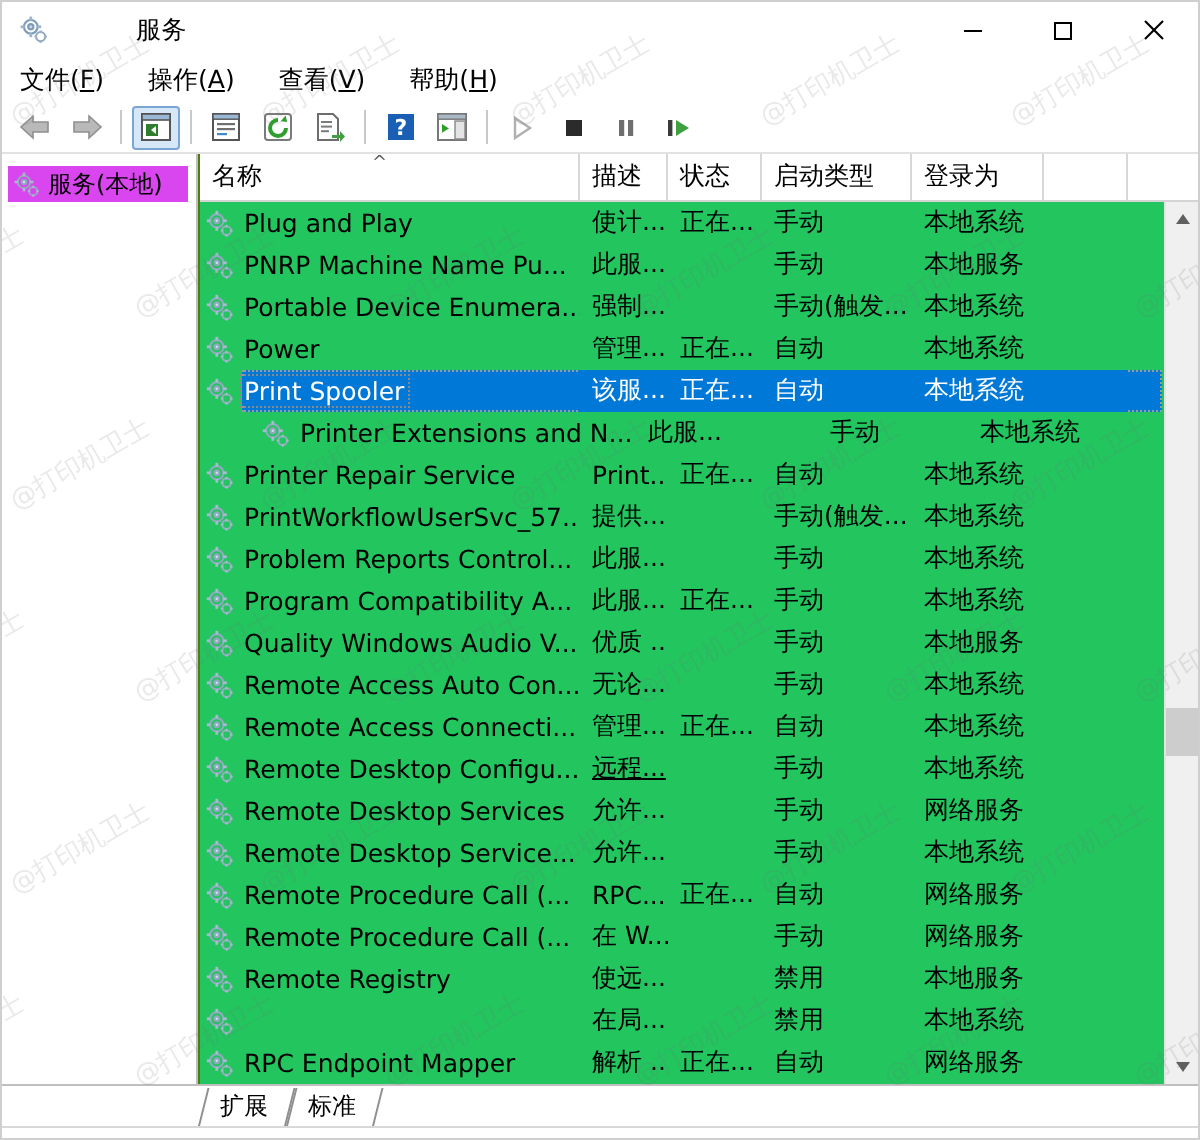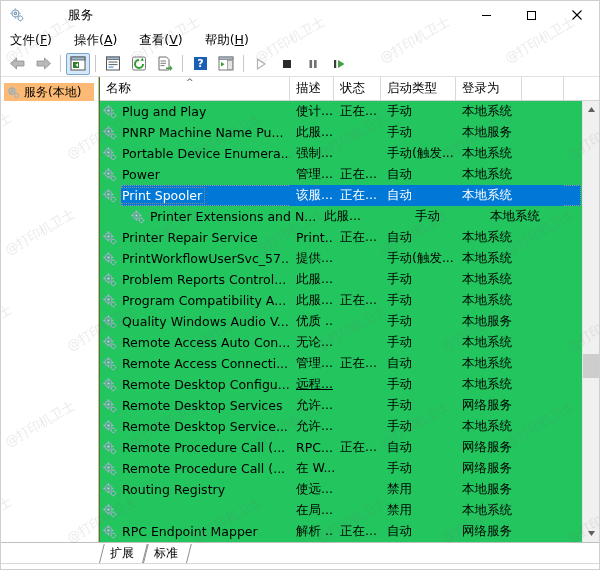--- a/index.html
+++ b/index.html
@@ -107,21 +107,21 @@
     background: #ffffff;
     border-right: 1px solid #bfbfbf;
     padding-top: 4px;
   }
   .tree-node {
     display: flex;
     align-items: center;
     height: 18px;
     margin: 2px 4px 0 3px;
     padding-left: 2px;
-    background: #fdba74;
+    background: #d946ef;
     font-size: 12px;
     white-space: nowrap;
   }
   .tree-icon { width: 15px; height: 15px; margin-right: 3px; flex: 0 0 auto; }
 
   .right-pane {
     flex: 1 1 auto;
     display: flex;
     flex-direction: column;
     position: relative;
@@ -1196,21 +1196,21 @@
                     <rect x="9.5" y="5.7" width="1.9" height="1.4"></rect>
   </g>
   <circle cx="11.3" cy="11.3" r="2.2" fill="none" stroke="#93acc0" stroke-width="1"></circle>
   <g fill="#a6bbcd">
     <rect x="10.8" y="8.4" width="1" height="1.3"></rect>
                     <rect x="10.8" y="13" width="1" height="1.3"></rect>
     <rect x="8.4" y="10.8" width="1.3" height="1"></rect>
                     <rect x="13" y="10.8" width="1.3" height="1"></rect>
   </g>
                 </svg></span>
-              <span class="name-label">Routing Registry</span>
+              <span class="name-label">Remote Registry</span>
             </div>
             <div class="cell desc" style="width: 44px;">
               <span>使远...</span>
             </div>
             <div class="cell status" style="width: 47px;">
               <span></span>
             </div>
             <div class="cell starttype" style="width: 75px;">
               <span>禁用</span>
             </div>

